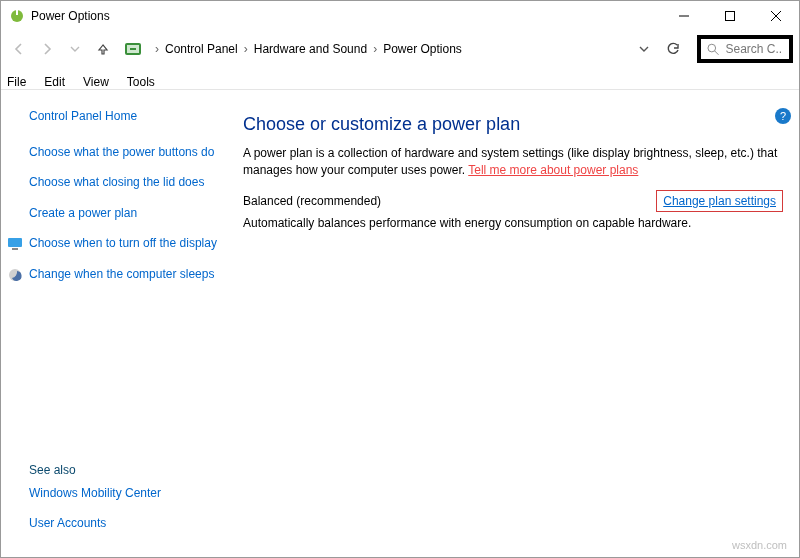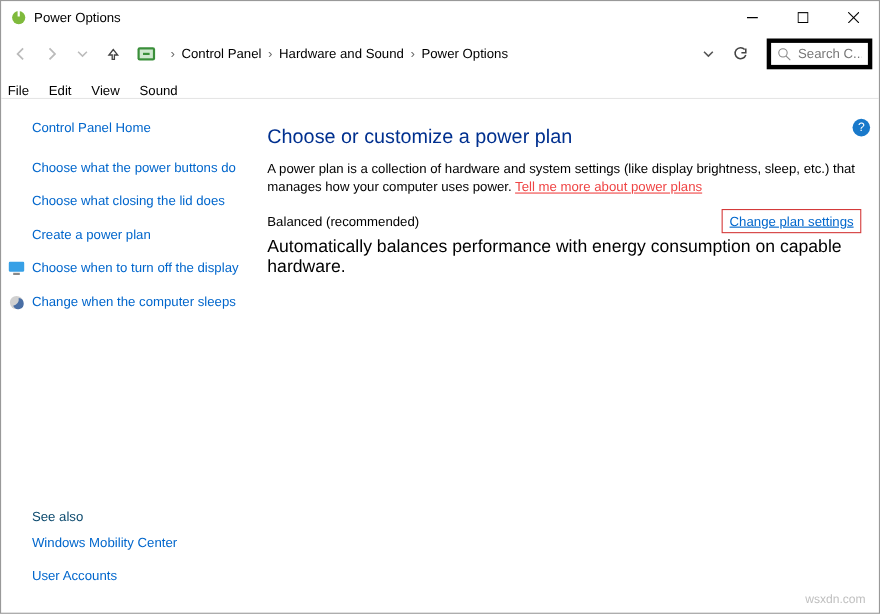--- a/index.html
+++ b/index.html
@@ -33,21 +33,21 @@
     .sidebar-spacer { flex: 1; }
     .see-also { color: #0c4a6e; margin-bottom: 8px; font-size: 12px; }
     .main { flex: 1; padding: 24px 16px 16px 10px; }
     .page-title { color: #00308f; font-size: 18px; font-weight: 400; margin-bottom: 10px; }
     .intro { font-size: 12px; line-height: 1.45; }
     .intro a { color: #ef4444; text-decoration: underline; }
     .section-label { font-size: 12px; margin-top: 18px; padding-bottom: 4px; border-bottom: 1px solid #ddd; }
     .plan-row { display: flex; justify-content: space-between; align-items: center; margin-top: 10px; }
     .plan-name { font-size: 12px; }
     .change-link { color: #0066cc; text-decoration: underline; font-size: 12px; border: 1px solid #d43a3a; padding: 3px 6px; }
-    .plan-desc { font-size: 16px; margin-top: 4px; }
+    .plan-desc { font-size: 12px; margin-top: 4px; }
     .watermark { position: absolute; right: 12px; bottom: 6px; color: #bfbfbf; font-size: 11px; }
   </style>
 </head>
 <body>
 
 <div class="titlebar">
   <span class="titlebar-icon">
     <svg viewBox="0 0 16 16">
         <circle cx="8" cy="8" r="6" fill="#7fba3c"></circle>
         <rect x="7" y="1" width="2" height="6" fill="#fff"></rect>
@@ -129,21 +129,21 @@
         <line x1="8" y1="8" x2="12" y2="12" stroke="#888"></line>
       </svg>
     <span>Search C...</span>
   </div>
 </div>
 
 <div class="menubar">
   <span>File</span>
   <span>Edit</span>
   <span>View</span>
-  <span>Sound</span>
+  <span>Tools</span>
 </div>
 
 <div class="content">
   <div class="help-badge">?</div>
 
   <div class="sidebar">
     <div class="sidebar-item">
         <a>Control Panel Home</a>
       </div>
     <div style="height:6px"></div>

